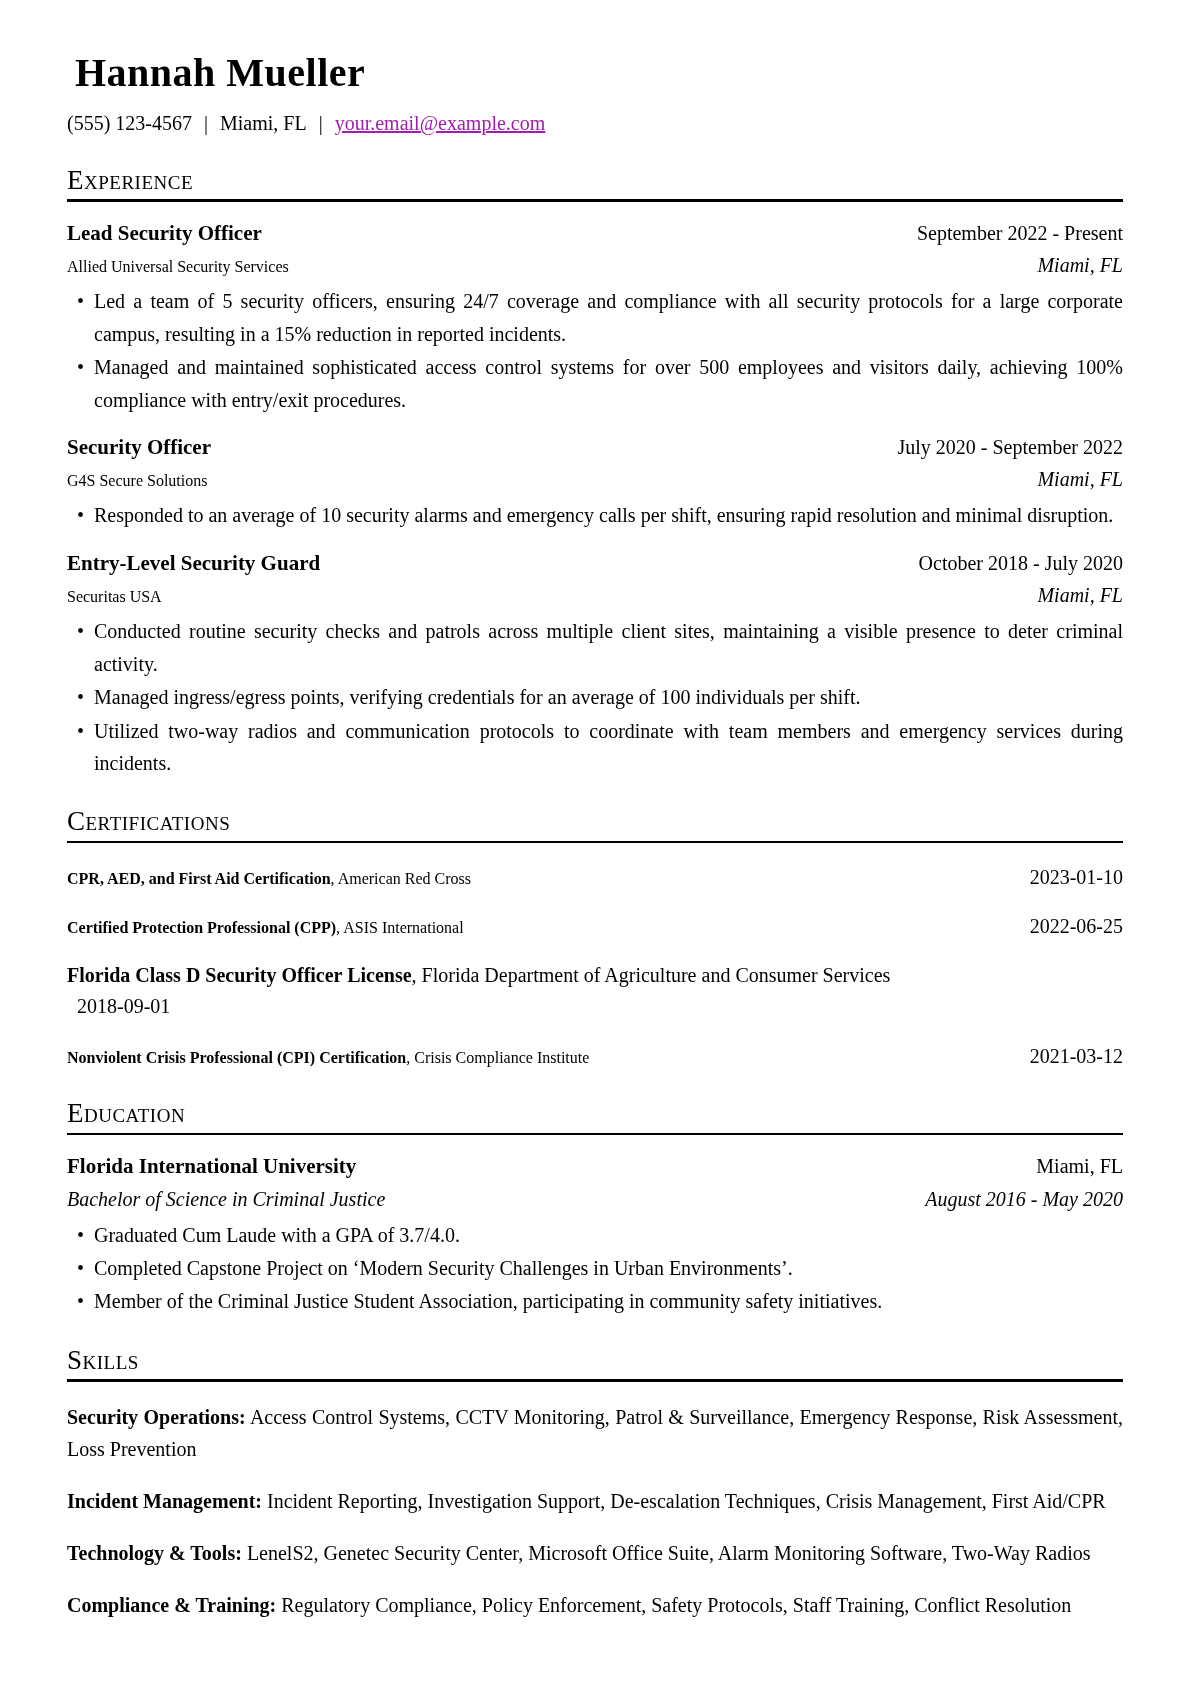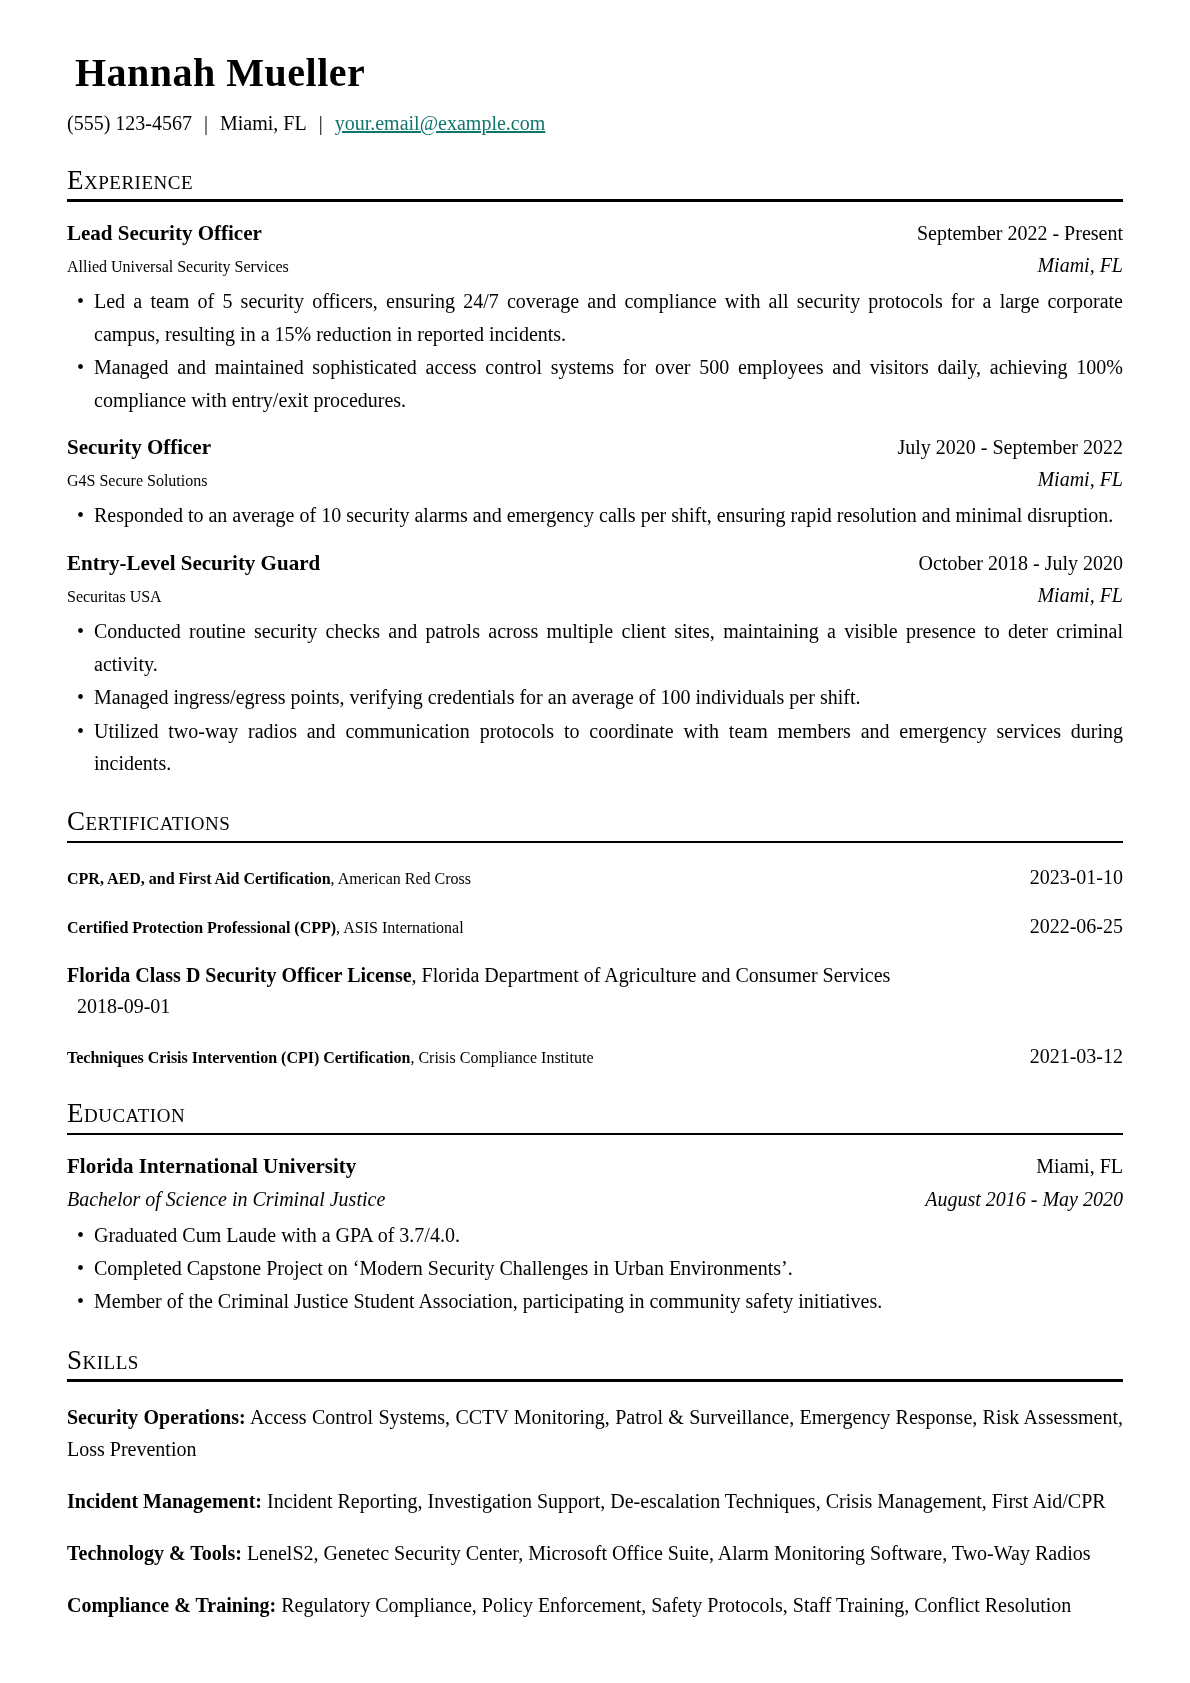--- a/index.html
+++ b/index.html
@@ -20,21 +20,21 @@
     font-weight: bold;
     line-height: 1.15;
     letter-spacing: 0.5px;
     margin-left: 8px;
   }
   .contact-line {
     margin-top: 12px;
     font-size: 20px;
   }
   .contact-sep { margin: 0 12px; }
-  .email-link { color: #0f766e; text-decoration: underline; cursor: pointer; }
+  .email-link { color: #a21caf; text-decoration: underline; cursor: pointer; }
   .section { margin-top: 26px; }
   .section-heading {
     font-variant: small-caps;
     font-size: 27px;
     font-weight: normal;
     letter-spacing: 0.5px;
     margin: 0;
     line-height: 1.2;
   }
   .section-rule {
@@ -158,21 +158,21 @@
       <span class="left-plain"><span class="cert-name">Certified Protection Professional (CPP)</span><span>, ASIS International</span></span>
       <span class="right-plain">2022-06-25</span>
     </div>
 
     <div class="cert-entry">
       <div class="cert-text"><span class="cert-name">Florida Class D Security Officer License</span><span>, Florida Department of Agriculture and Consumer Services</span></div>
       <div class="cert-date-below">2018-09-01</div>
     </div>
 
     <div class="cert-entry row">
-      <span class="left-plain"><span class="cert-name">Techniques Crisis Intervention (CPI) Certification</span><span>, Crisis Compliance Institute</span></span>
+      <span class="left-plain"><span class="cert-name">Nonviolent Crisis Professional (CPI) Certification</span><span>, Crisis Compliance Institute</span></span>
       <span class="right-plain">2021-03-12</span>
     </div>
   </div>
 
   <div class="section">
     <h2 class="section-heading">Education</h2>
     <div class="section-rule"></div>
 
     <div class="entry">
       <div class="row">

